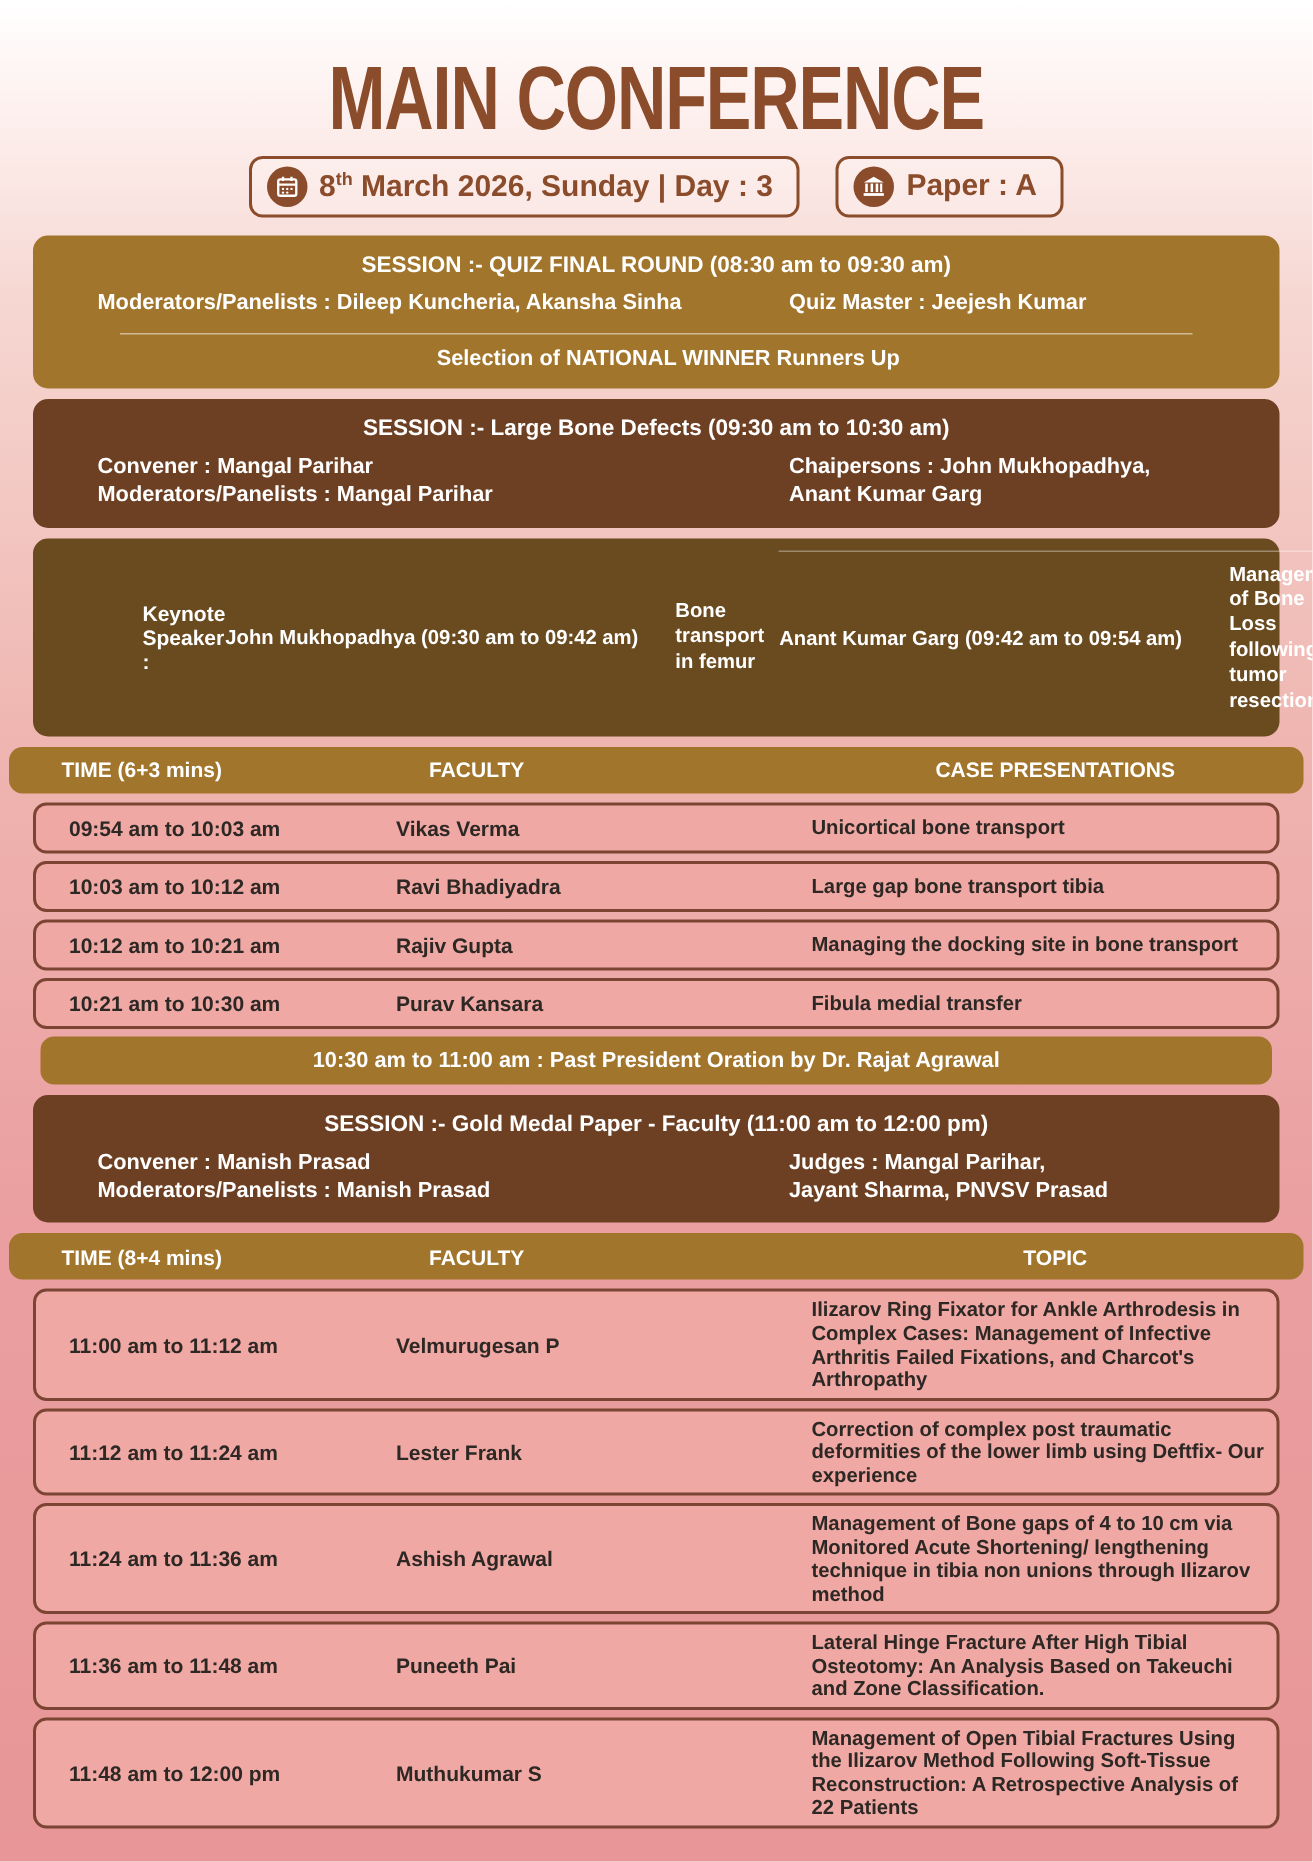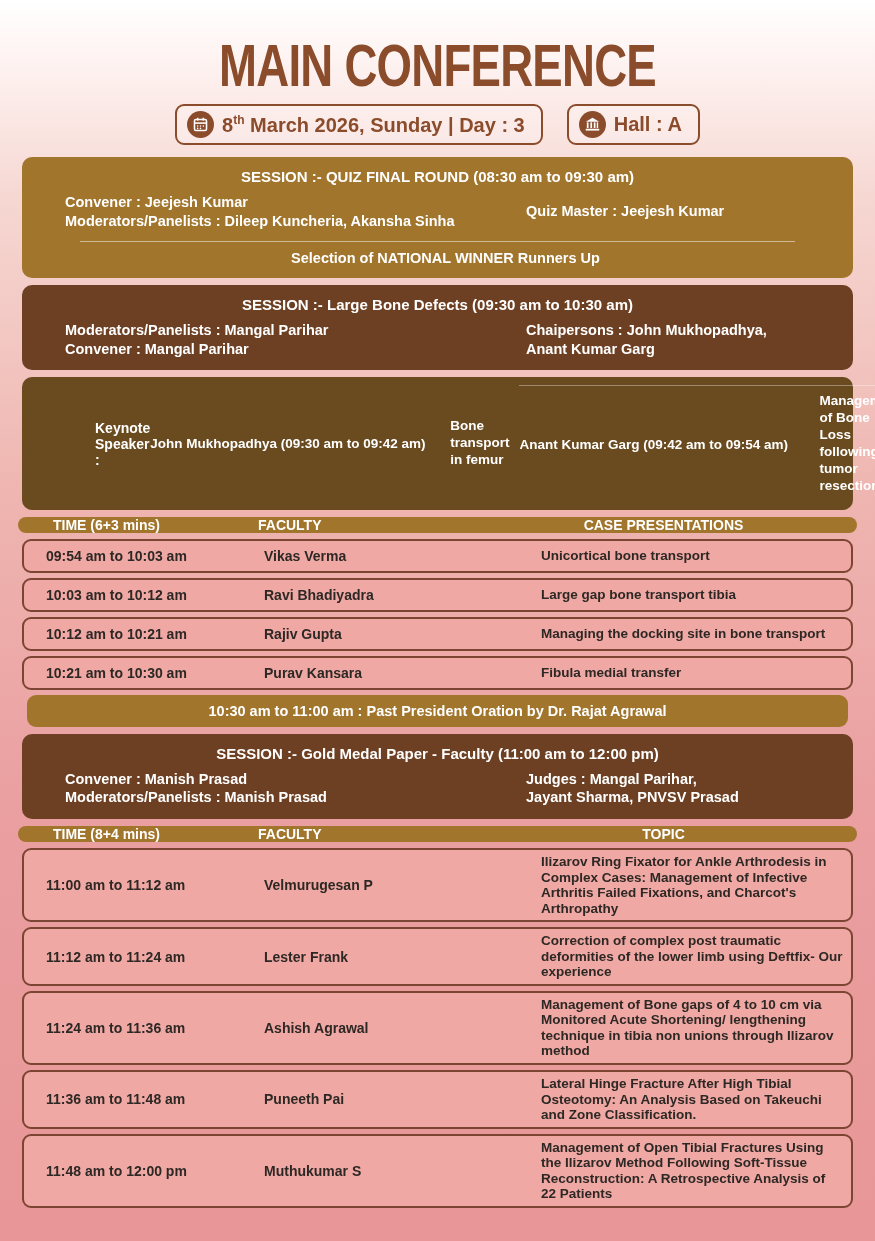--- a/index.html
+++ b/index.html
@@ -114,27 +114,28 @@
     font-size:14px;
   }
   .keynote-rows{flex:1; display:flex; flex-direction:row; padding-right:14px;}
   .keynote-row{display:flex; align-items:center; padding:7px 0; flex:1;}
   .keynote-row + .keynote-row{border-top:1px solid rgba(255,255,255,0.35);}
   .keynote-speaker{width:300px; font-weight:bold; font-size:13.5px; padding-right:10px;}
   .keynote-topic{flex:1; font-weight:bold; font-size:13.5px; line-height:1.25; padding-right:10px;}
   .thead{
     background:var(--gold);
     border-radius:9px;
-    margin:0 18px 6px;
+    margin:0 6px 6px;
     display:flex;
     align-items:center;
     color:#fff;
     font-weight:bold;
     font-size:14px;
-    height:16px;
+    height:31px;
+    gap:40px;
   }
   .trow{
     background:var(--row_pink);
     border:2px solid var(--row_border);
     border-radius:9px;
     margin:0 22px 5px;
     display:flex;
     align-items:center;
     color:var(--row_text);
     font-weight:bold;
@@ -186,45 +187,44 @@
       <span class="badge-icon">
         <svg viewBox="0 0 24 24" width="17" height="17" aria-hidden="true">
           <path d="M12 2.5L2.5 8h19z" fill="#fff"></path>
           <rect x="4" y="9" width="2.4" height="8" fill="#fff"></rect>
           <rect x="9" y="9" width="2.4" height="8" fill="#fff"></rect>
           <rect x="13.8" y="9" width="2.4" height="8" fill="#fff"></rect>
           <rect x="18" y="9" width="2" height="8" fill="#fff"></rect>
           <rect x="2.5" y="18" width="19" height="2.6" fill="#fff"></rect>
         </svg>
       </span>
-      <span class="badge-text">Hall : A</span>
+      <span class="badge-text">Paper : A</span>
     </div>
   </div>
 
   <div class="block session gold-bg">
     <div class="session-title">SESSION :- QUIZ FINAL ROUND (08:30 am to 09:30 am)</div>
     <div class="session-cols">
       <div class="col-left">
-        <div>Convener : Jeejesh Kumar</div>
         <div>Moderators/Panelists : Dileep Kuncheria, Akansha Sinha</div>
       </div>
       <div class="col-right">
         <div>Quiz Master : Jeejesh Kumar</div>
       </div>
     </div>
     <div class="divider"></div>
     <div class="session-footer">Selection of NATIONAL WINNER Runners Up</div>
   </div>
 
   <div class="block session">
     <div class="session-title">SESSION :- Large Bone Defects (09:30 am to 10:30 am)</div>
     <div class="session-cols">
       <div class="col-left">
+        <div>Convener : Mangal Parihar</div>
         <div>Moderators/Panelists : Mangal Parihar</div>
-        <div>Convener : Mangal Parihar</div>
       </div>
       <div class="col-right">
         <div>Chaipersons : John Mukhopadhya,</div>
         <div>Anant Kumar Garg</div>
       </div>
     </div>
   </div>
 
   <div class="block keynote">
     <div class="keynote-label">Keynote Speaker :</div>

